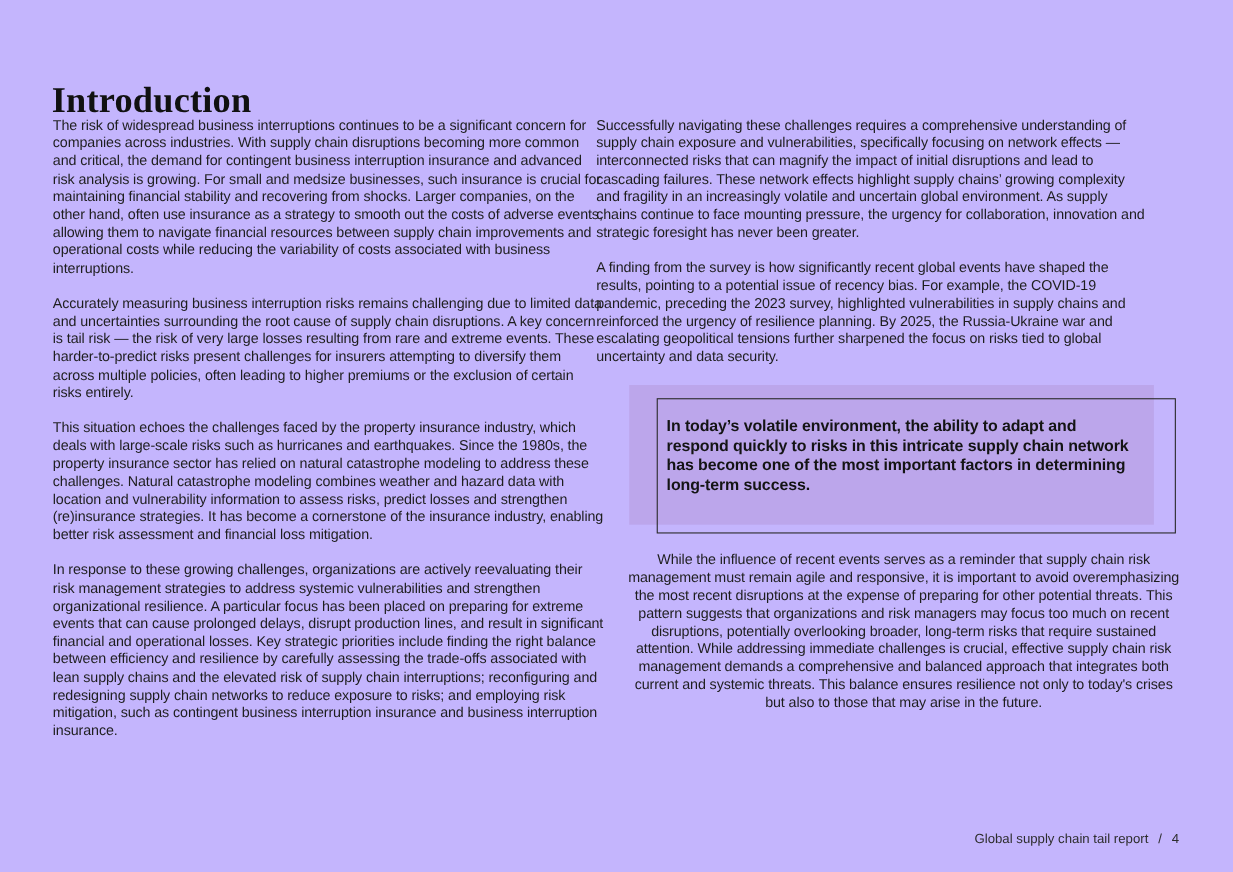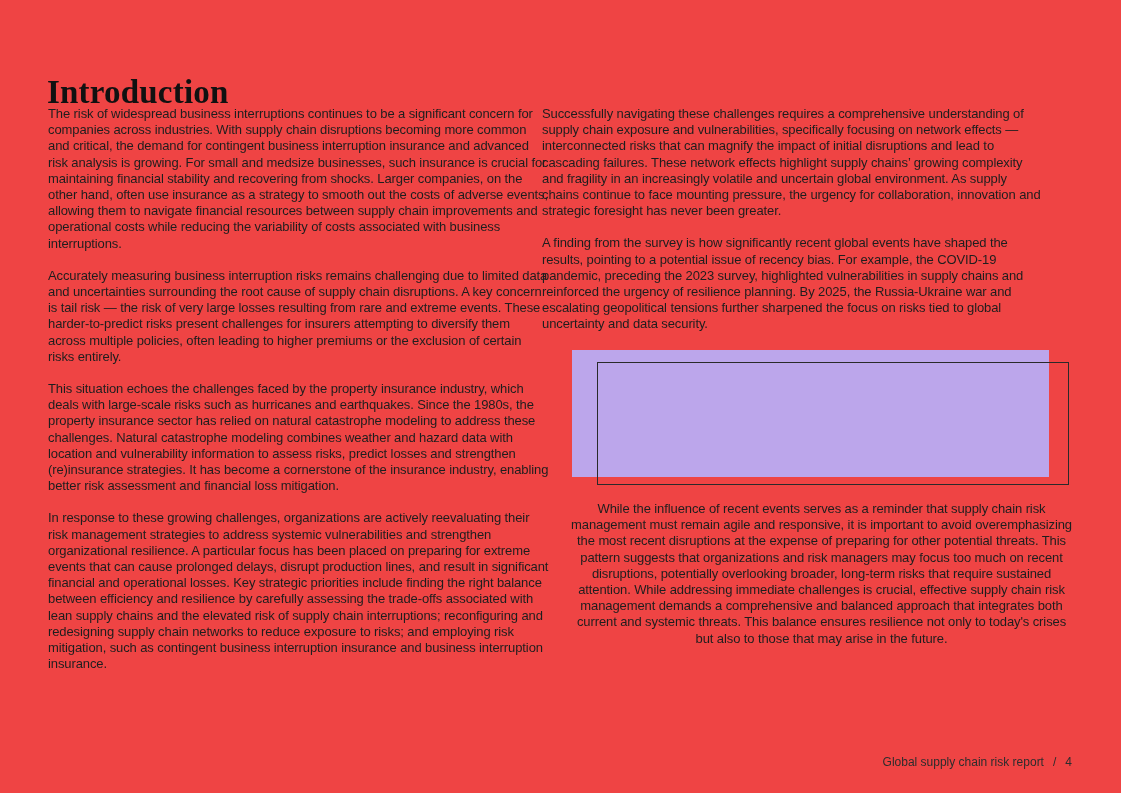--- a/index.html
+++ b/index.html
@@ -4,21 +4,21 @@
 <style>
   html, body {
     margin: 0;
     padding: 0;
     background: #ffffff;
   }
   .page {
     position: relative;
     width: 1121px;
     height: 793px;
-    background: #ef4444;
+    background: #c4b5fd;
     font-family: "Liberation Sans", sans-serif;
     overflow: hidden;
   }
   .page-title {
     position: absolute;
     left: 47px;
     top: 50px;
     font-family: "Liberation Serif", serif;
     font-weight: 700;
     font-size: 33px;
@@ -102,22 +102,23 @@
 
   <div class="col col-right-top">
     <p data-bind="document.right_column.paragraphs_top.0">Successfully navigating these challenges requires a comprehensive understanding of supply chain exposure and vulnerabilities, specifically focusing on network effects — interconnected risks that can magnify the impact of initial disruptions and lead to cascading failures. These network effects highlight supply chains’ growing complexity and fragility in an increasingly volatile and uncertain global environment. As supply chains continue to face mounting pressure, the urgency for collaboration, innovation and strategic foresight has never been greater.</p>
     <p data-bind="document.right_column.paragraphs_top.1">A finding from the survey is how significantly recent global events have shaped the results, pointing to a potential issue of recency bias. For example, the COVID-19 pandemic, preceding the 2023 survey, highlighted vulnerabilities in supply chains and reinforced the urgency of resilience planning. By 2025, the Russia-Ukraine war and escalating geopolitical tensions further sharpened the focus on risks tied to global uncertainty and data security.</p>
   </div>
 
   <div class="highlight-block" data-bind-style="background-color:document.colors.highlight" style="background-color: rgb(188, 166, 235);"></div>
 
   <div class="callout-outline-box"></div>
 
+  <div class="callout-quote" data-bind="document.right_column.callout_quote">In today’s volatile environment, the ability to adapt and respond quickly to risks in this intricate supply chain network has become one of the most important factors in determining long-term success.</div>
 
   <div class="col col-right-bottom">
     <p data-bind="document.right_column.paragraphs_bottom.0">While the influence of recent events serves as a reminder that supply chain risk management must remain agile and responsive, it is important to avoid overemphasizing the most recent disruptions at the expense of preparing for other potential threats. This pattern suggests that organizations and risk managers may focus too much on recent disruptions, potentially overlooking broader, long-term risks that require sustained attention. While addressing immediate challenges is crucial, effective supply chain risk management demands a comprehensive and balanced approach that integrates both current and systemic threats. This balance ensures resilience not only to today's crises but also to those that may arise in the future.</p>
   </div>
 
   <div class="page-footer">
-    <span data-bind="document.footer.report_title">Global supply chain risk report</span><span class="sep" data-bind="document.footer.separator">/</span><span data-bind="document.footer.page_number">4</span>
+    <span data-bind="document.footer.report_title">Global supply chain tail report</span><span class="sep" data-bind="document.footer.separator">/</span><span data-bind="document.footer.page_number">4</span>
   </div>
 
 </div>
 
 </body></html>

